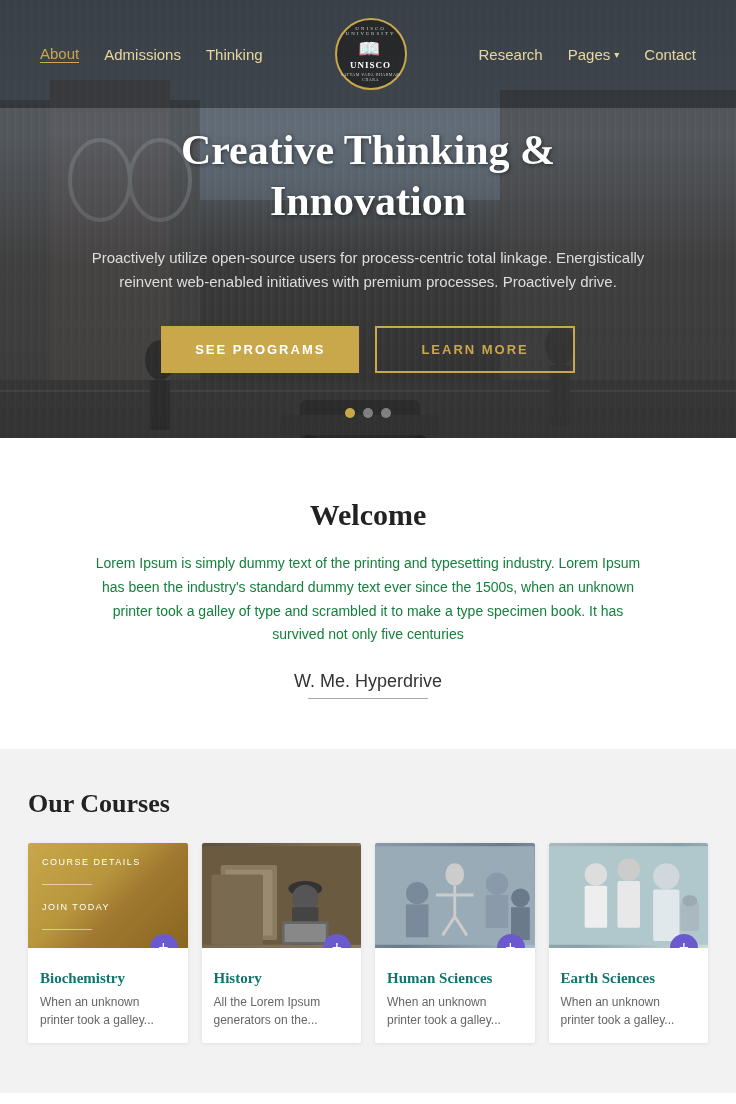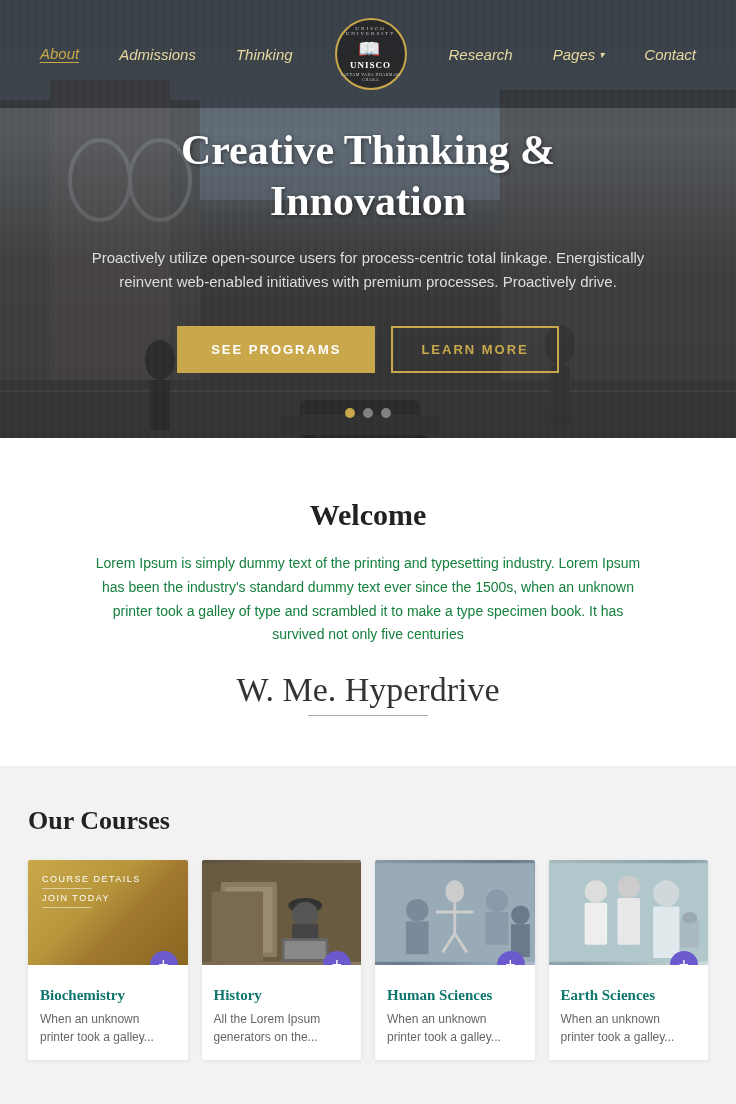--- a/index.html
+++ b/index.html
@@ -12,22 +12,21 @@
       z-index: 10;
       display: flex;
       align-items: center;
       justify-content: space-between;
       padding: 18px 40px;
       background: rgba(0,0,0,0.35);
     }
     .nav-left, .nav-right {
       display: flex;
       align-items: center;
-      gap: 40px;
-      font-style: italic;
+      gap: 25px;
     }
     .nav-link {
       color: #e8d8a0;
       text-decoration: none;
       font-size: 15px;
       font-family: Arial, sans-serif;
       cursor: pointer;
     }
     .nav-link.active { color: #c9a84c; border-bottom: 1px solid #c9a84c; }
     .nav-link.pages-link { display: flex; align-items: center; gap: 4px; }
@@ -111,21 +110,21 @@
       font-size: 13px;
       letter-spacing: 2px;
       font-family: Arial, sans-serif;
       cursor: pointer;
       font-weight: bold;
     }
     .btn-secondary {
       background: transparent;
       color: #c9a84c;
       border: 2px solid #c9a84c;
-      padding: 14px 28px;
+      padding: 14px 44px;
       font-size: 13px;
       letter-spacing: 2px;
       font-family: Arial, sans-serif;
       cursor: pointer;
       font-weight: bold;
     }
     .hero-dots {
       position: absolute;
       bottom: 20px;
       left: 50%;
@@ -198,21 +197,21 @@
     }
     .course-img {
       width: 100%;
       height: 105px;
       position: relative;
       overflow: hidden;
     }
     .course-img-biochem {
       background: linear-gradient(135deg, #c9a84c 0%, #b8973c 40%, #a07830 60%, #8a6620 100%);
       display: flex; flex-direction: column;
-      align-items: flex-start; justify-content: flex-start;
+      align-items: flex-start; justify-content: space-between;
       padding: 14px;
     }
     .course-detail-label {
       font-size: 9px;
       color: #fff;
       letter-spacing: 1.5px;
       font-family: Arial, sans-serif;
       text-transform: uppercase;
     }
     .course-detail-line {
@@ -327,21 +326,21 @@
       <div class="dot"></div>
       <div class="dot"></div>
     </div>
   </section>
 </div>
 
 <section class="welcome-section">
   <h2 class="welcome-title">Welcome</h2>
   <p class="welcome-text">Lorem Ipsum is simply dummy text of the printing and typesetting industry. Lorem Ipsum has been the industry's standard dummy text ever since the 1500s, when an unknown printer took a galley of type and scrambled it to make a type specimen book. It has survived not only five centuries</p>
   <div>
-    <div class="signature" style="font-family:Liberation Serif, serif;font-size:34px;color:#333;">W. Me. Hyperdrive</div>
+    <div class="signature" style="font-family:Liberation Sans, sans-serif;font-size:18px;color:#333;">W. Me. Hyperdrive</div>
     <div class="sig-line"></div>
   </div>
 </section>
 
 <section class="courses-section">
   <h2 class="courses-title">Our Courses</h2>
   <div class="courses-grid">
 
     <div class="course-card">
       <div class="course-img course-img-biochem" style="position:relative;">

